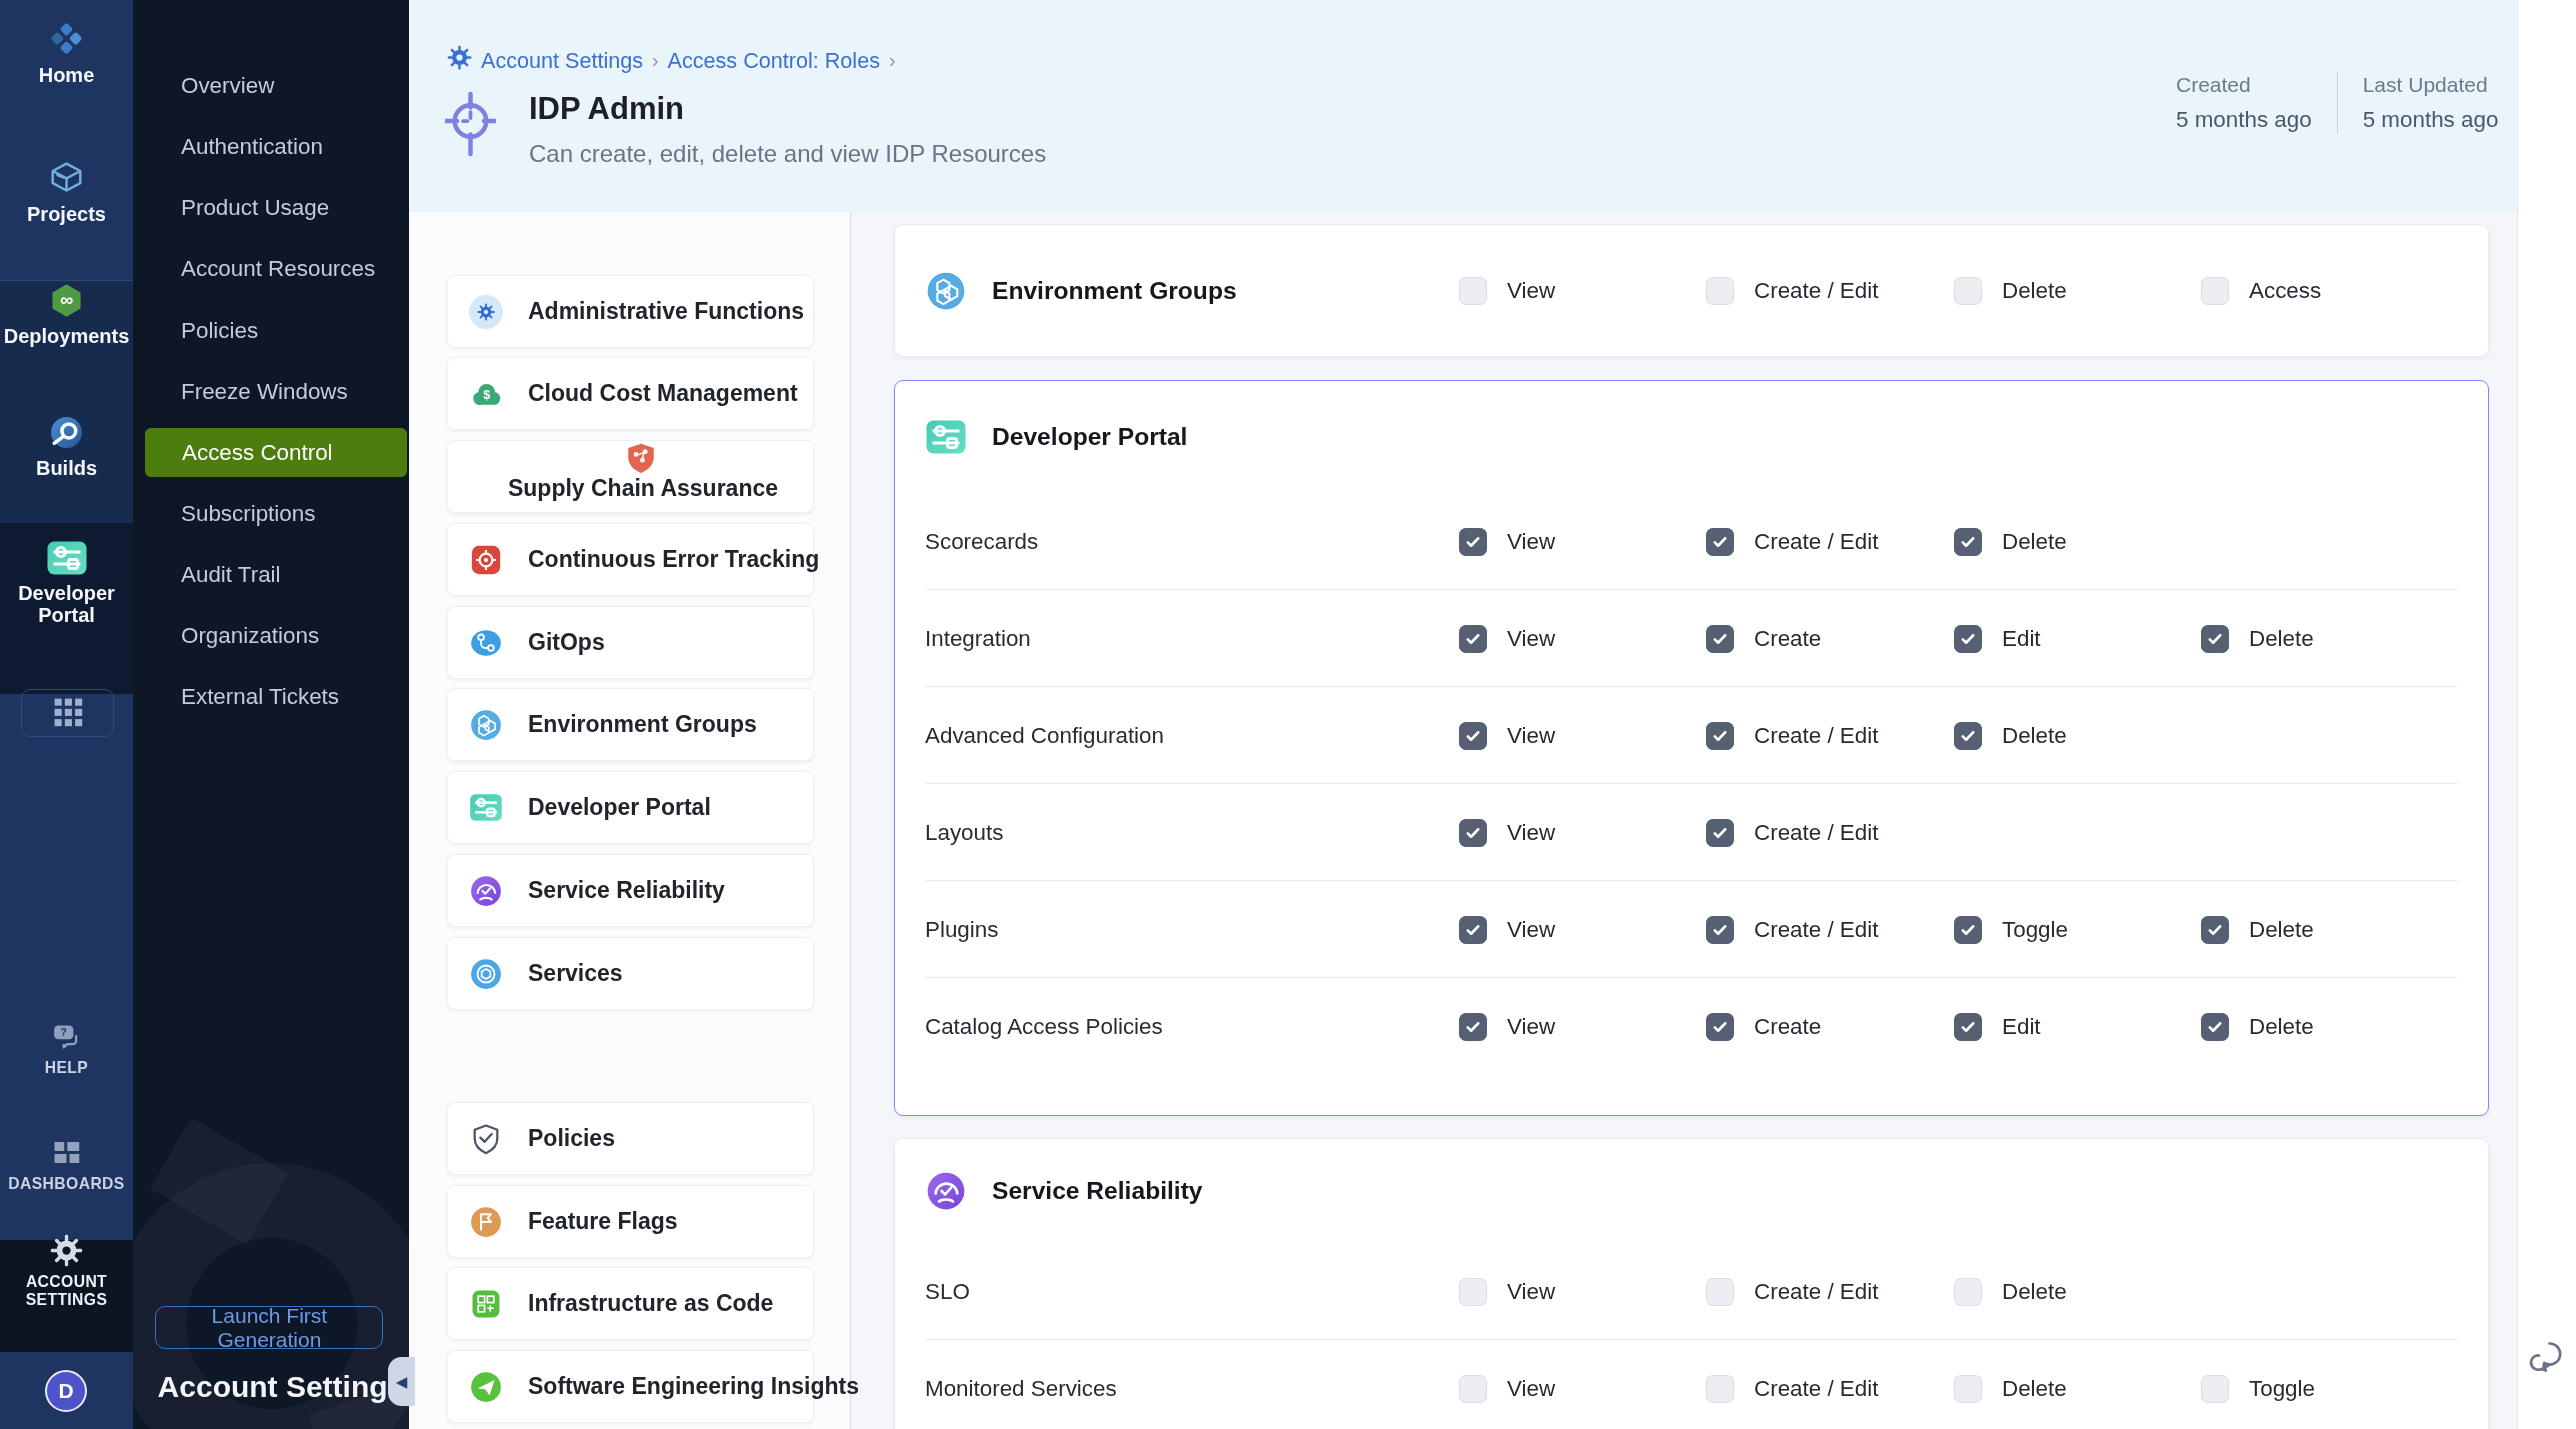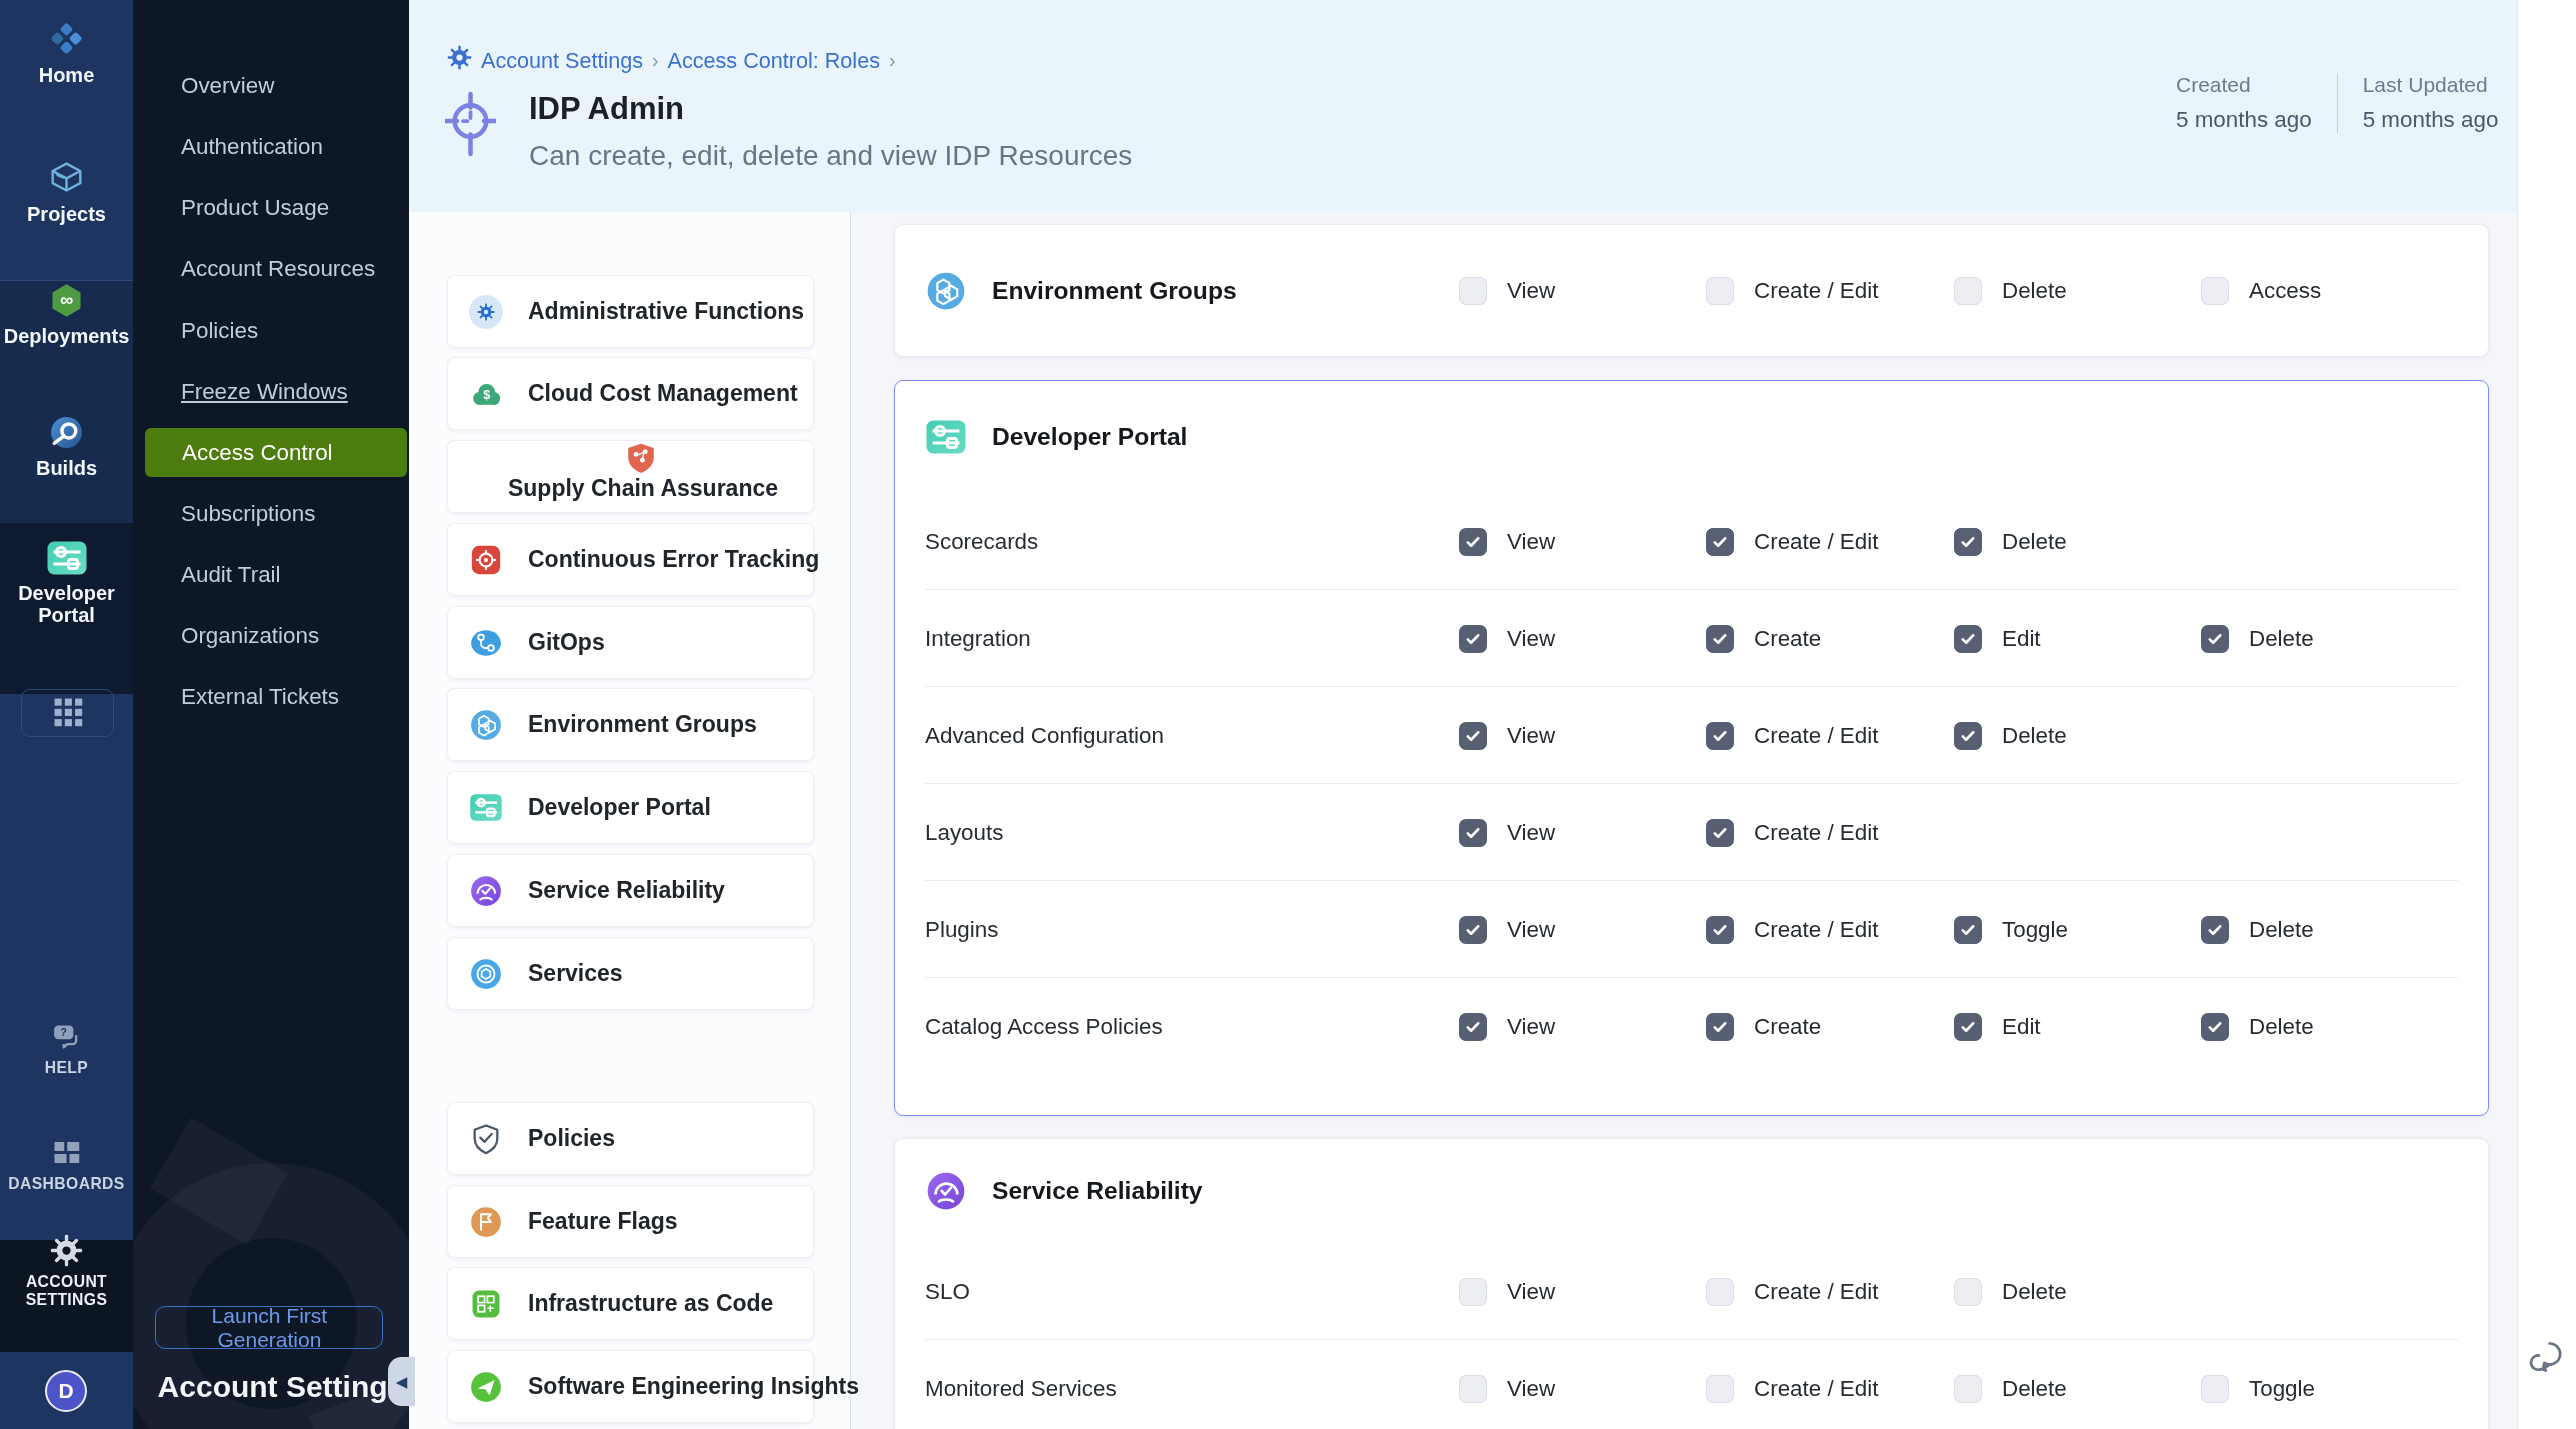--- a/index.html
+++ b/index.html
@@ -41,21 +41,21 @@
 
   
   .main{position:absolute;left:408px;top:0;width:2109px;height:1430px;background:#f4f6fa;}
   .page-header{position:absolute;left:0;top:0;width:2109px;height:212px;background:#e9f4fb;}
   .breadcrumb{position:absolute;left:39px;top:45px;display:flex;align-items:center;gap:9px;
       font-size:21.6px;color:#3b70d2;}
   .crumb{cursor:pointer;}
   .crumb-sep{color:#8b94a8;font-size:19.4px;}
   .title-icon{position:absolute;left:37px;top:88px;}
   .page-title{position:absolute;left:121px;top:91px;font-size:31px;font-weight:700;color:#1d2126;}
-  .page-subtitle{position:absolute;left:121px;top:140px;font-size:28px;color:#6b7486;}
+  .page-subtitle{position:absolute;left:121px;top:140px;font-size:24px;color:#6b7486;}
   .meta{position:absolute;left:1768px;top:73px;display:flex;}
   .meta-col{padding-right:25px;}
   .meta-col + .meta-col{border-left:1.5px solid #c7cedb;padding-left:25px;padding-right:0;}
   .meta-label{font-size:21px;color:#6f7a8c;margin-bottom:10.4px;}
   .meta-value{font-size:22.4px;color:#4d576b;}
 
   .content{position:absolute;left:0;top:212px;width:2109px;height:1218px;overflow:hidden;}
   .modules-col{position:absolute;left:0;top:0;width:443px;height:1218px;background:#fbfcfe;
       border-right:1.5px solid #d9dde6;box-sizing:border-box;}
   .module-card{position:absolute;left:39px;width:367px;height:73px;background:#fff;border:0.7px solid #edeff3;
@@ -223,21 +223,21 @@
   <div class="sidebar">
     <div class="wm-ring"></div>
     <div class="wm-tooth" style="left:30px;top:1140px;transform:rotate(30deg);"></div>
     <div class="wm-tooth" style="left:186px;top:1394px;transform:rotate(-20deg);"></div>
     <div id="sidebar-items">
         <div class="nav-item" style="top: 61px;">Overview</div>
         <div class="nav-item" style="top: 122px;">Authentication</div>
         <div class="nav-item" style="top: 183px;">Product Usage</div>
         <div class="nav-item" style="top: 244px;">Account Resources</div>
         <div class="nav-item" style="top: 306px;">Policies</div>
-        <div class="nav-item" style="top: 367px; text-decoration: underline;">Freeze Windows</div>
+        <div class="nav-item" style="top: 367px;">Freeze Windows</div>
         <div class="nav-item sel" style="top: 428px;">Access Control</div>
         <div class="nav-item" style="top: 489px;">Subscriptions</div>
         <div class="nav-item" style="top: 550px;">Audit Trail</div>
         <div class="nav-item" style="top: 611px;">Organizations</div>
         <div class="nav-item" style="top: 672px;">External Tickets</div>
       </div>
     <button class="launch-btn">Launch First Generation</button>
     <div class="sidebar-footer-title">Account Settings</div>
   </div>
   <div class="collapse-tab">

